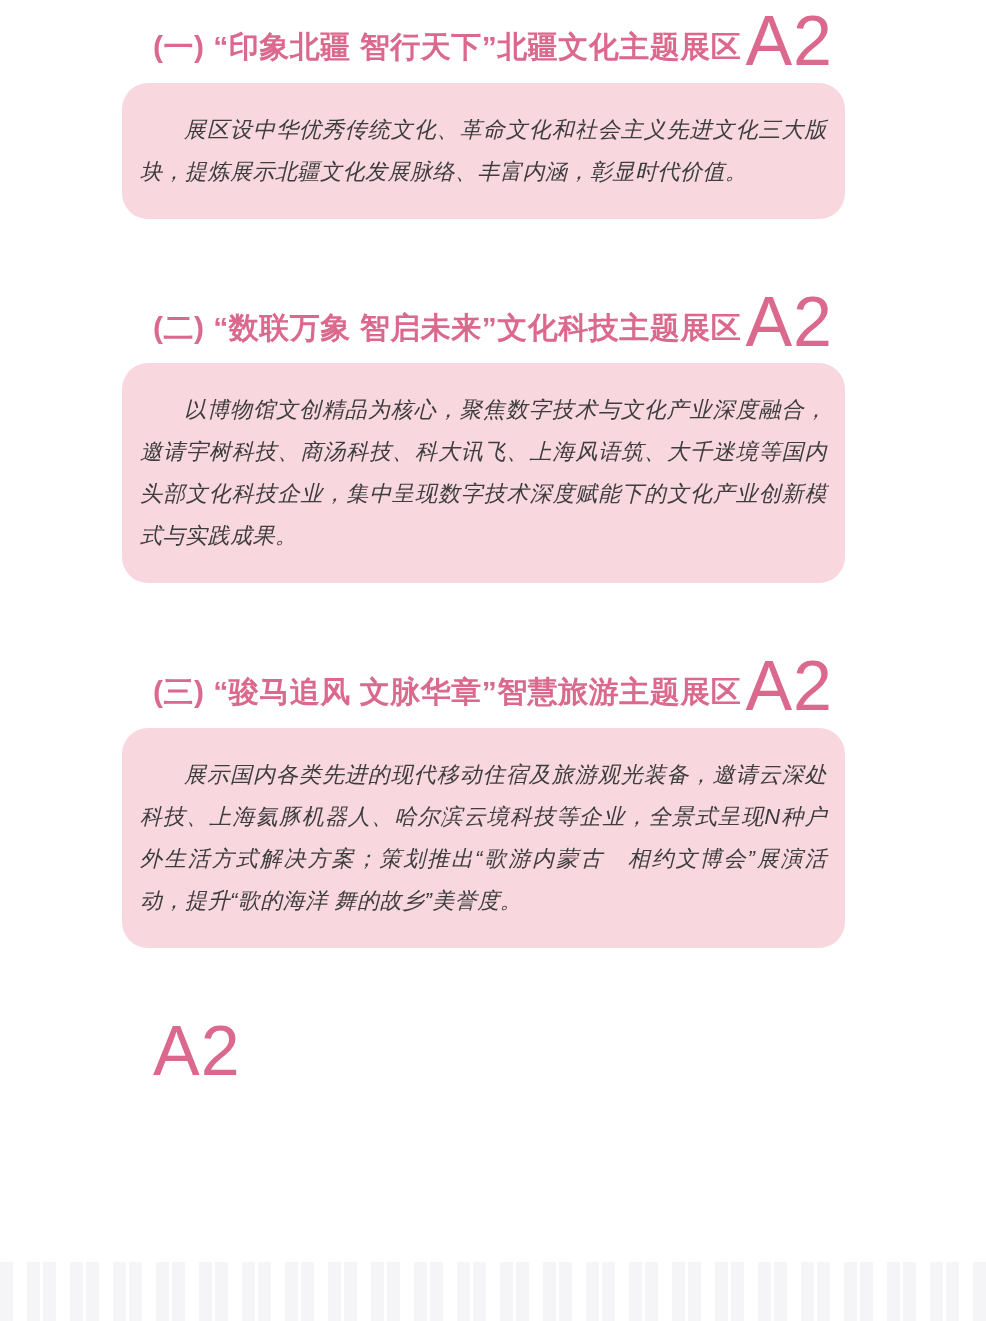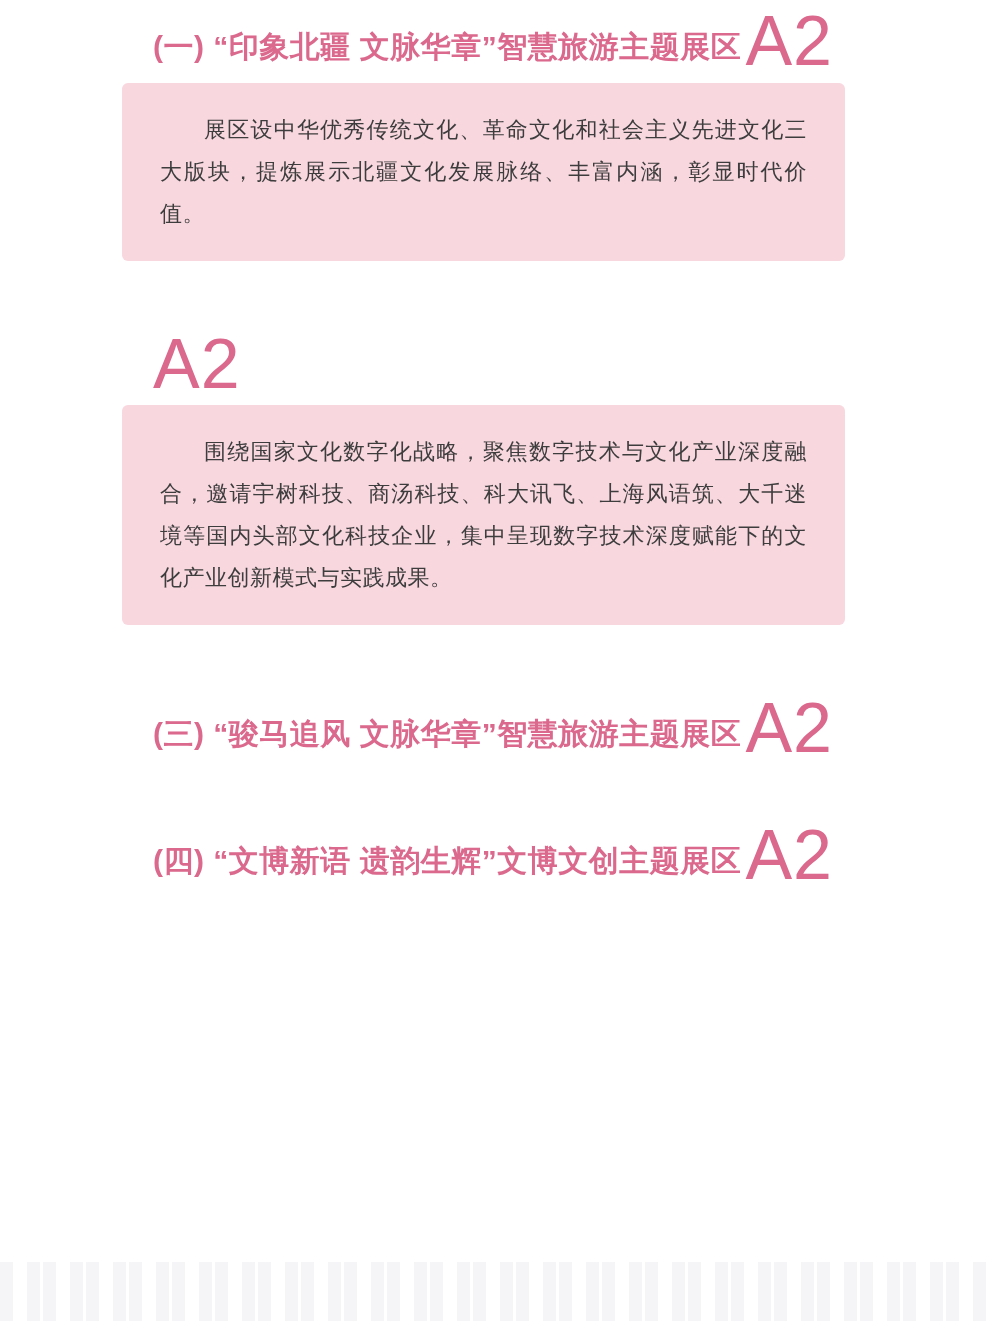--- a/index.html
+++ b/index.html
@@ -43,22 +43,23 @@
   .badge{
     color:var(--accent);
     font-size:70px;
     font-weight:400;
     line-height:0.78;
     letter-spacing:1px;
     transform:translateY(4px);
   }
   .box{
     background:var(--box-bg);
-    border-radius:6px;
-    padding:26px 38px;
+    border-radius:26px;
+    padding:26px 18px;
+    font-style:italic;
   }
   .box p{
     color:var(--body-text);
     font-size:22px;
     line-height:42px;
     text-align:justify;
     text-indent:2em;
     letter-spacing:0.5px;
   }
   .decor-row{
@@ -81,47 +82,50 @@
   }
 </style>
 </head>
 <body>
 
 <div class="page">
   <div class="content">
 
     <div class="section">
       <div class="heading-row">
-        <div class="heading">(一) “印象北疆 文脉华章”智慧旅游主题展区</div>
+        <div class="heading">(一) “印象北疆 智行天下”北疆文化主题展区</div>
         <div class="badge">A2</div>
       </div>
       <div class="box">
         <p>展区设中华优秀传统文化、革命文化和社会主义先进文化三大版块，提炼展示北疆文化发展脉络、丰富内涵，彰显时代价值。</p>
       </div>
     </div>
 
     <div class="section">
       <div class="heading-row">
+        <div class="heading">(二) “数联万象 智启未来”文化科技主题展区</div>
         <div class="badge">A2</div>
       </div>
       <div class="box">
-        <p>围绕国家文化数字化战略，聚焦数字技术与文化产业深度融合，邀请宇树科技、商汤科技、科大讯飞、上海风语筑、大千迷境等国内头部文化科技企业，集中呈现数字技术深度赋能下的文化产业创新模式与实践成果。</p>
+        <p>以博物馆文创精品为核心，聚焦数字技术与文化产业深度融合，邀请宇树科技、商汤科技、科大讯飞、上海风语筑、大千迷境等国内头部文化科技企业，集中呈现数字技术深度赋能下的文化产业创新模式与实践成果。</p>
       </div>
     </div>
 
     <div class="section">
       <div class="heading-row">
         <div class="heading">(三) “骏马追风 文脉华章”智慧旅游主题展区</div>
         <div class="badge">A2</div>
       </div>
+      <div class="box">
+        <p>展示国内各类先进的现代移动住宿及旅游观光装备，邀请云深处科技、上海氦豚机器人、哈尔滨云境科技等企业，全景式呈现N种户外生活方式解决方案；策划推出“歌游内蒙古　相约文博会”展演活动，提升“歌的海洋 舞的故乡”美誉度。</p>
+      </div>
     </div>
 
     <div class="section">
       <div class="heading-row">
-        <div class="heading">(四) “文博新语 遗韵生辉”文博文创主题展区</div>
         <div class="badge">A2</div>
       </div>
     </div>
 
   </div>
 
   <div class="decor-row">
       <div class="decor-u"></div>
       <div class="decor-u"></div>
       <div class="decor-u"></div>

